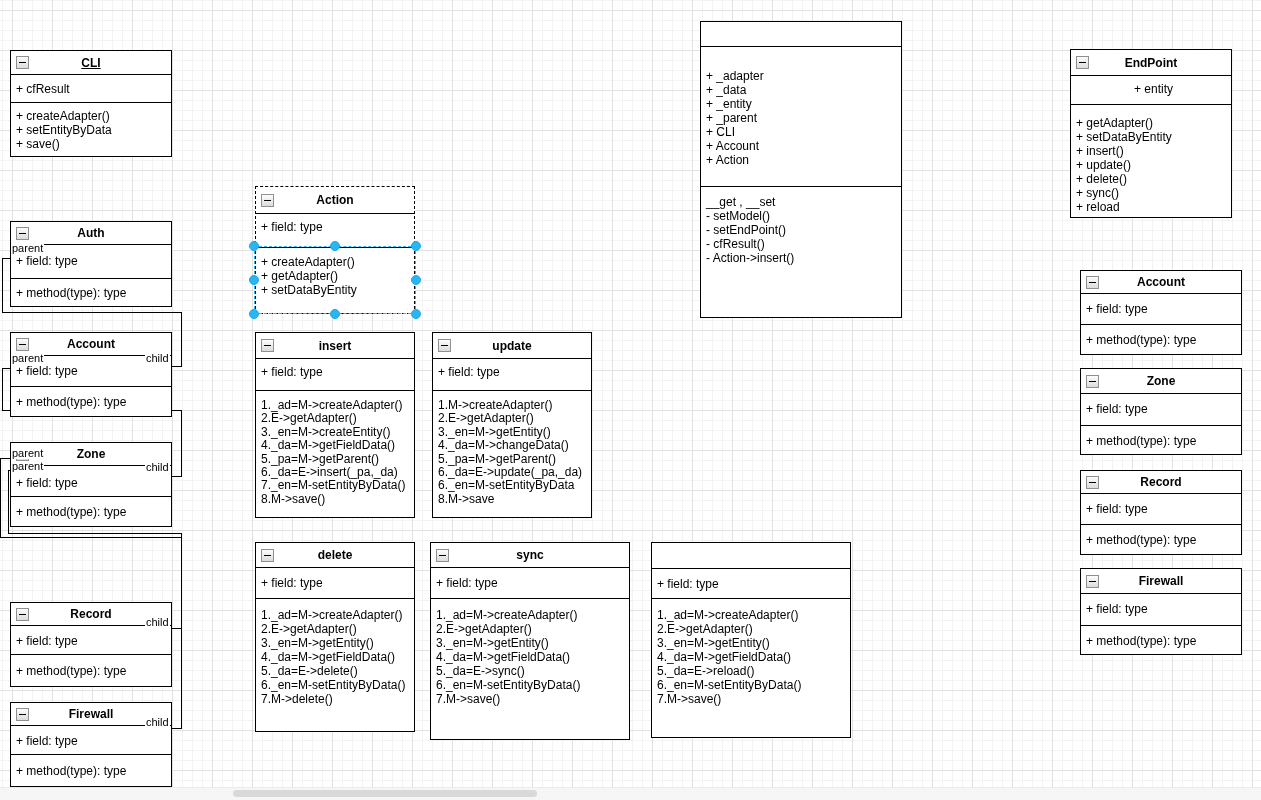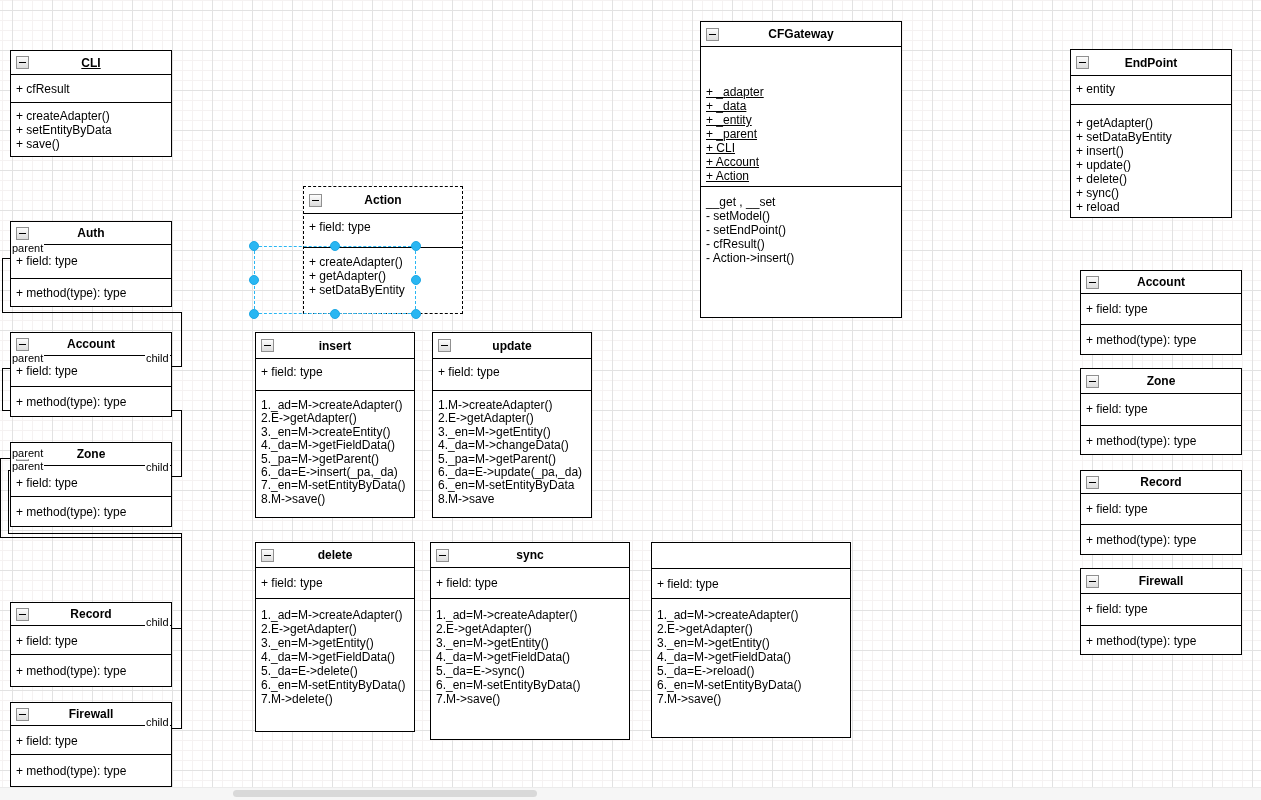--- a/index.html
+++ b/index.html
@@ -13,21 +13,21 @@
       linear-gradient(#f5f2f2 1px, transparent 1px),
       linear-gradient(90deg,#f5f2f2 1px, transparent 1px);
     background-size:40px 40px,40px 40px,10px 10px,10px 10px;
     background-position:0 10px,12px 0,0 0,2px 0;
   }
   #edges{position:absolute;left:0;top:0;z-index:1;}
   .class-box{
     position:absolute;box-sizing:border-box;background:#fff;
     border:1px solid #000;z-index:2;font-size:12px;color:#000;
   }
-  .class-box.dashed{border-style:dashed;margin-left:48px;}
+  .class-box.dashed{border-style:dashed;}
   .title-row{
     position:absolute;left:0;right:0;top:0;display:flex;align-items:center;
     justify-content:center;font-weight:bold;
   }
   .collapse-icon{
     position:absolute;left:5px;width:13px;height:13px;box-sizing:border-box;
     border:1px solid #909090;background:linear-gradient(#fdfdfd,#dcdcdc);
     display:flex;align-items:center;justify-content:center;
   }
   .minus{display:block;width:7px;height:1px;background:#000;}
@@ -260,27 +260,21 @@
           <div class="member">1._ad=M-&gt;createAdapter()</div>
           <div class="member">2.E-&gt;getAdapter()</div>
           <div class="member">3._en=M-&gt;getEntity()</div>
           <div class="member">4._da=M-&gt;getFieldData()</div>
           <div class="member">5._da=E-&gt;reload()</div>
           <div class="member">6._en=M-setEntityByData()</div>
           <div class="member">7.M-&gt;save()</div>
         </div>
       </div>
       <div class="class-box" style="left: 700px; top: 21px; width: 202px; height: 297px;">
-        <div class="title-row" style="height: 24px;">
-          <span class="collapse-icon" style="top: 5.5px;">
-            <span class="minus"></span>
-          </span>
-          <span>CFGateway</span>
-        </div>
-        <div class="compartment" style="top: 24px; height: 140px; padding-top: 38px; line-height: 14px; text-decoration: underline;">
+        <div class="compartment" style="top: 24px; height: 140px; padding-top: 22px; line-height: 14px;">
           <div class="member">+ _adapter</div>
           <div class="member">+ _data</div>
           <div class="member">+ _entity</div>
           <div class="member">+ _parent</div>
           <div class="member">+ CLI</div>
           <div class="member">+ Account</div>
           <div class="member">+ Action</div>
         </div>
         <div class="compartment" style="top: 164px; bottom: 0px; padding-top: 8px; line-height: 14px;">
           <div class="member">__get , __set</div>
@@ -290,21 +284,21 @@
           <div class="member">- Action-&gt;insert()</div>
         </div>
       </div>
       <div class="class-box" style="left: 1070px; top: 49px; width: 162px; height: 169px;">
         <div class="title-row" style="height: 25px;">
           <span class="collapse-icon" style="top: 6px;">
             <span class="minus"></span>
           </span>
           <span>EndPoint</span>
         </div>
-        <div class="compartment" style="top: 25px; height: 29px; padding-top: 6px; line-height: 14px;">
+        <div class="compartment" style="top: 25px; height: 29px; padding-top: 6px; line-height: 14px; text-align: center;">
           <div class="member">+ entity</div>
         </div>
         <div class="compartment" style="top: 54px; bottom: 0px; padding-top: 11px; line-height: 14px;">
           <div class="member">+ getAdapter()</div>
           <div class="member">+ setDataByEntity</div>
           <div class="member">+ insert()</div>
           <div class="member">+ update()</div>
           <div class="member">+ delete()</div>
           <div class="member">+ sync()</div>
           <div class="member">+ reload</div>

